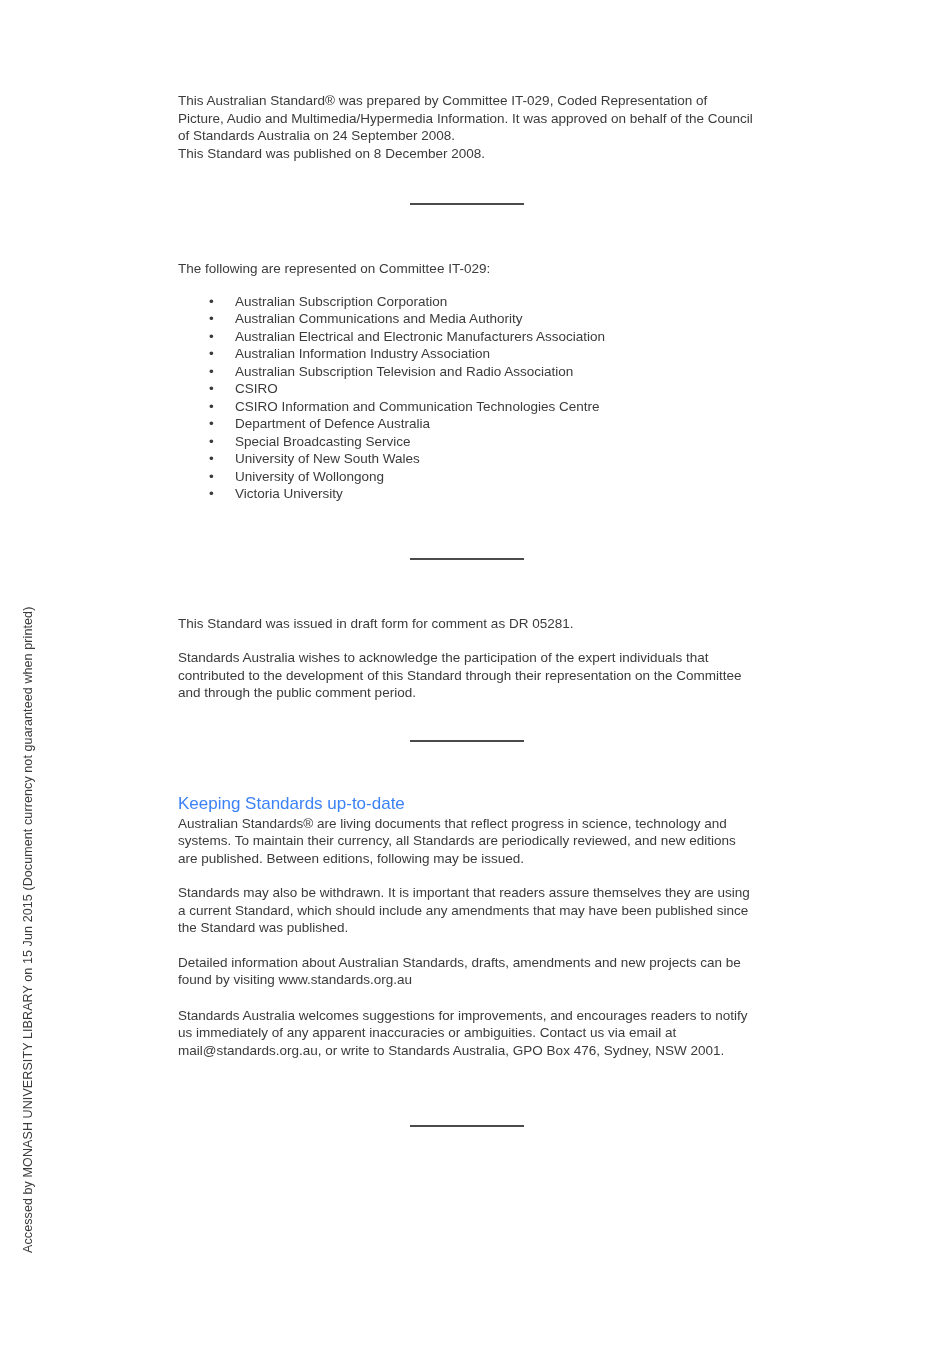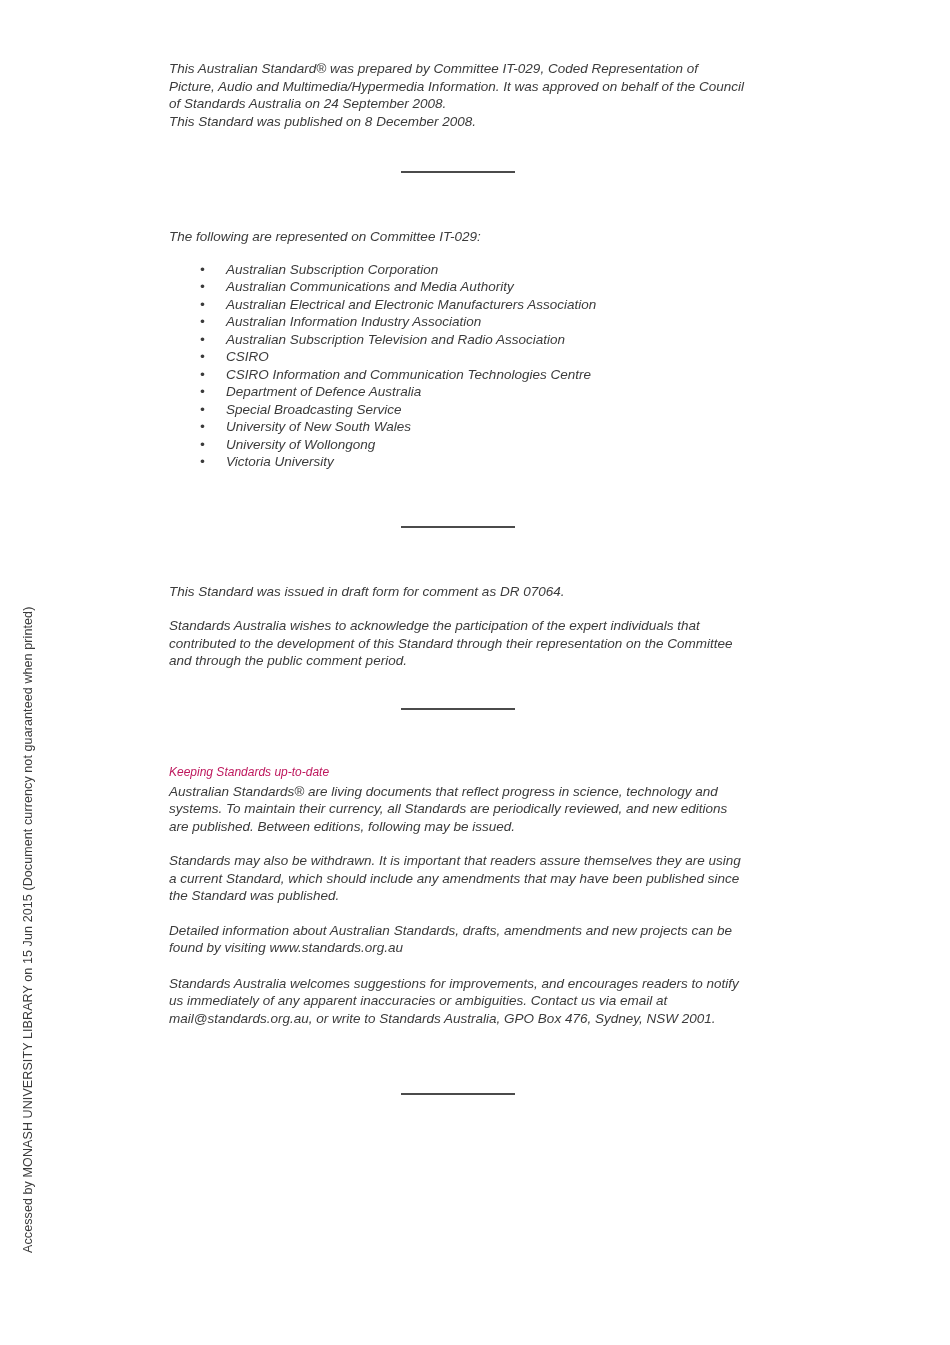--- a/index.html
+++ b/index.html
@@ -24,27 +24,26 @@
     white-space: nowrap;
     font-size: 12.5px;
     line-height: 15px;
     letter-spacing: 0.1px;
     color: #3b3b3b;
   }
 
   
   .content {
     position: absolute;
-    left: 169px;
+    left: 178px;
     top: 0;
     width: 578px;
-    padding-top: 60px;
+    padding-top: 92px;
     font-size: 13.5px;
     line-height: 17.5px;
-    font-style: italic;
   }
   .content p { margin: 0; }
 
   hr.divider {
     border: none;
     border-top: 2px solid #4b4b4b;
     width: 114px;
     margin-left: auto;
     margin-right: auto;
   }
@@ -69,23 +68,23 @@
     content: "\2022";
     position: absolute;
     left: 31px;
     top: 0;
   }
 
   .p-draft-1 { margin-top: 55px !important; }
   .p-draft-2 { margin-top: 17px !important; }
 
   h2.keeping-heading {
-    font-size: 12px;
+    font-size: 17px;
     font-weight: normal;
-    color: #be185d;
+    color: #3b82f6;
     margin: 52px 0 0 0;
     line-height: 20px;
   }
   .p-k1 { margin-top: 1px !important; }
   .p-k2 { margin-top: 17px !important; }
   .p-k3 { margin-top: 17px !important; }
   .p-k4 { margin-top: 18px !important; }
 </style>
 </head>
 <body>
@@ -113,21 +112,21 @@
       <li>CSIRO Information and Communication Technologies Centre</li>
       <li>Department of Defence Australia</li>
       <li>Special Broadcasting Service</li>
       <li>University of New South Wales</li>
       <li>University of Wollongong</li>
       <li>Victoria University</li>
     </ul>
 
     <hr class="divider hr-2">
 
-    <p class="p-draft-1">This Standard was issued in draft form for comment as DR 07064.</p>
+    <p class="p-draft-1">This Standard was issued in draft form for comment as DR 05281.</p>
     <p class="p-draft-2">Standards Australia wishes to acknowledge the participation of the expert individuals that contributed to the development of this Standard through their representation on the Committee and through the public comment period.</p>
 
     <hr class="divider hr-3">
 
     <h2 class="keeping-heading">Keeping Standards up-to-date</h2>
     <p class="p-k1">Australian Standards® are living documents that reflect progress in science, technology and systems. To maintain their currency, all Standards are periodically reviewed, and new editions are published. Between editions, following may be issued.</p>
     <p class="p-k2">Standards may also be withdrawn. It is important that readers assure themselves they are using a current Standard, which should include any amendments that may have been published since the Standard was published.</p>
     <p class="p-k3">Detailed information about Australian Standards, drafts, amendments and new projects can be found by visiting www.standards.org.au</p>
     <p class="p-k4">Standards Australia welcomes suggestions for improvements, and encourages readers to notify us immediately of any apparent inaccuracies or ambiguities. Contact us via email at mail@standards.org.au, or write to Standards Australia, GPO Box 476, Sydney, NSW 2001.</p>
 

